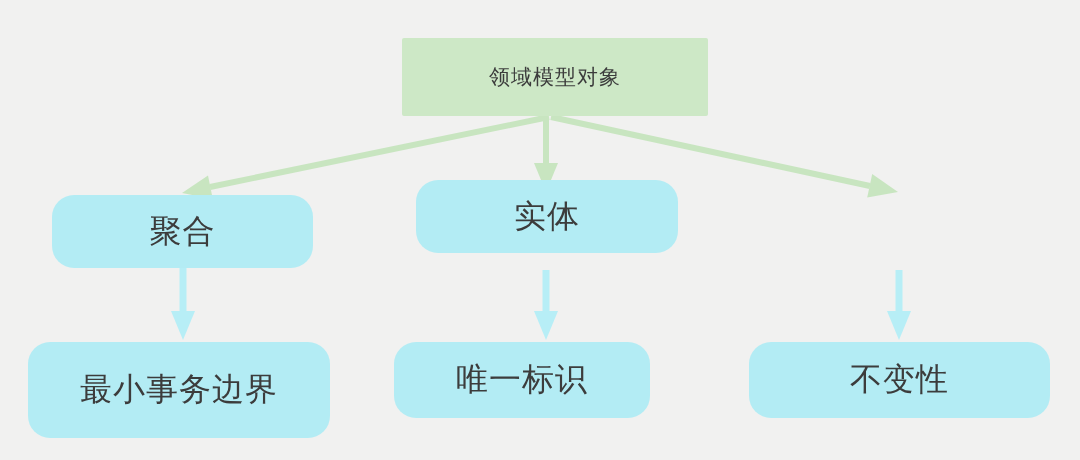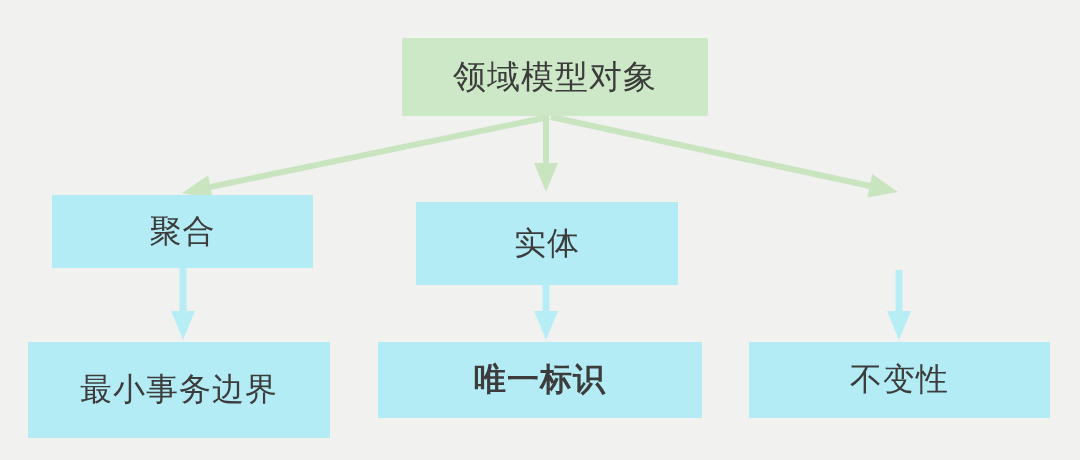--- a/index.html
+++ b/index.html
@@ -46,25 +46,25 @@
     justify-content: center;
     color: var(--text, #3c3c3c);
     font-size: 32px;
     letter-spacing: 1px;
     white-space: nowrap;
     box-sizing: border-box;
   }
   .node-root {
     background: var(--root-fill, #cde8c6);
     border-radius: 2px;
-    font-size: 33px;
+    font-size: 21px;
   }
   .node-cyan {
     background: var(--node-fill, #b3ecf4);
-    border-radius: 0;
+    border-radius: 22px;
   }
 </style>
 </head>
 <body>
 
 <div class="canvas">
 
   <svg class="arrows" viewBox="0 0 1080 460" xmlns="http://www.w3.org/2000/svg">
 
     <g>
@@ -91,22 +91,22 @@
     <g>
       <line class="arrow-cyan-line" x1="899" y1="270" x2="899" y2="314"></line>
       <polygon class="arrow-cyan-head" points="899,340 887,311 911,311"></polygon>
     </g>
   </svg>
 
   <div class="node node-root" style="left:402px; top:38px; width:306px; height:78px;">领域模型对象</div>
 
   <div class="node node-cyan" style="left:52px; top:195px; width:261px; height:73px;">聚合</div>
 
-  <div class="node node-cyan" style="left:416px; top:202px; width:262px; height:83px;">实体</div>
+  <div class="node node-cyan" style="left:416px; top:180px; width:262px; height:73px;">实体</div>
 
 
   <div class="node node-cyan" style="left:28px; top:342px; width:302px; height:96px;">最小事务边界</div>
 
-  <div class="node node-cyan" style="left:378px; top:342px; width:324px; height:76px;font-weight:bold;">唯一标识</div>
+  <div class="node node-cyan" style="left:394px; top:342px; width:256px; height:76px;">唯一标识</div>
 
   <div class="node node-cyan" style="left:749px; top:342px; width:301px; height:76px;">不变性</div>
 
 </div>
 
 </body></html>

